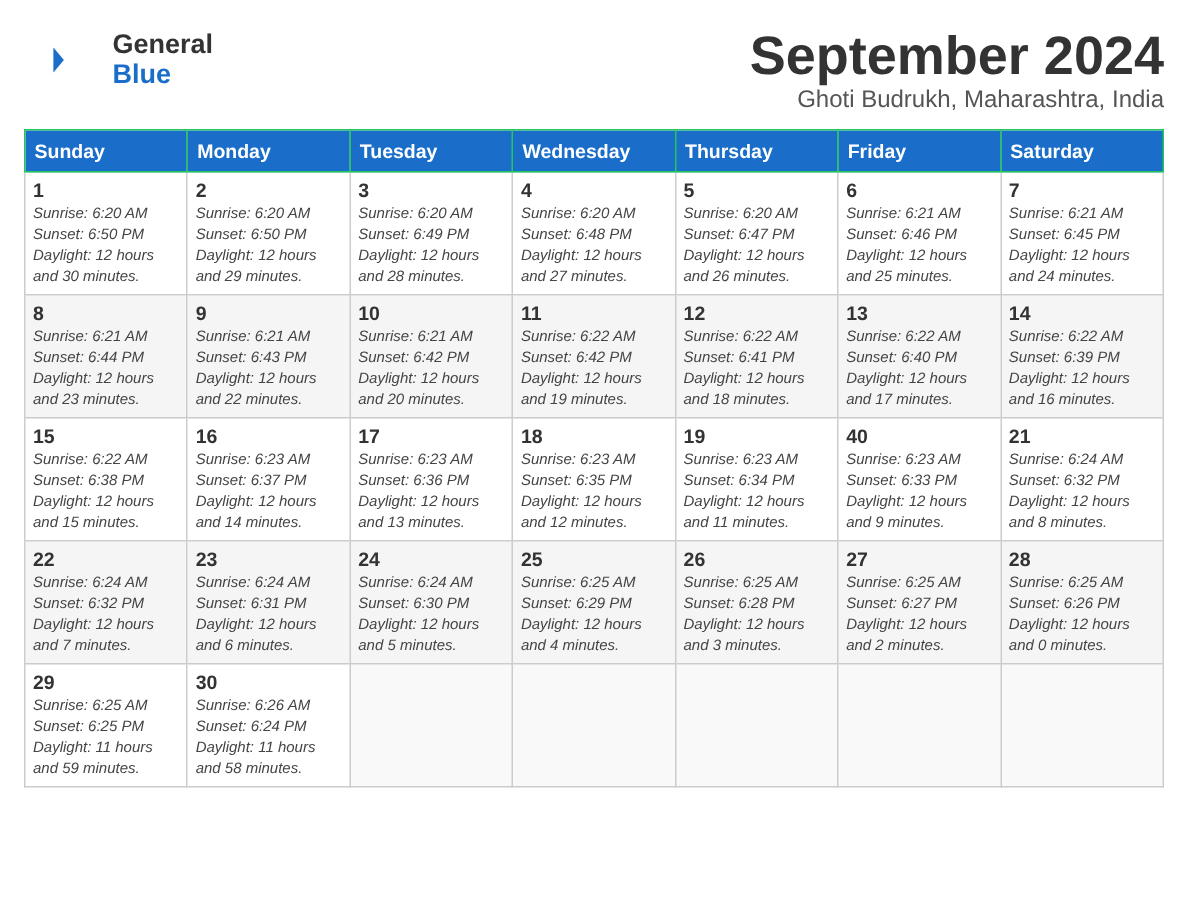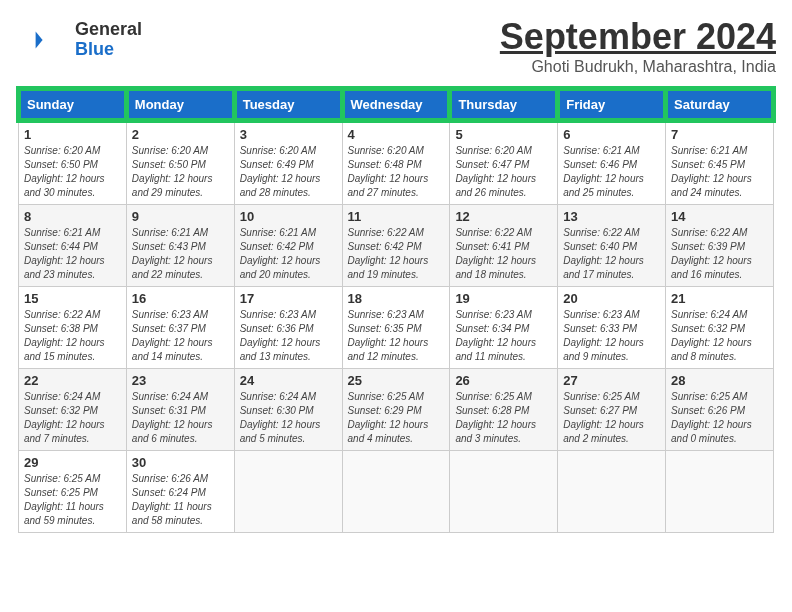--- a/index.html
+++ b/index.html
@@ -34,39 +34,38 @@
       height: 28px;
       margin-right: 4px;
     }
     .title-block {
       text-align: right;
     }
     .month-title {
       font-size: 36px;
       font-weight: bold;
       color: #333;
-      text-decoration: underline;
     }
     .subtitle {
       font-size: 16px;
       color: #555;
     }
     table {
       width: 100%;
       border-collapse: collapse;
       table-layout: fixed;
     }
     thead tr th {
       background-color: #1a6ec9;
       color: #fff;
       text-align: left;
       padding: 6px 6px;
       font-size: 13px;
       font-weight: bold;
-      border: 5px solid #22c55e;
+      border: 1px solid #22c55e;
     }
     tbody tr td {
       border: 1px solid #ccc;
       vertical-align: top;
       padding: 4px 5px;
       font-size: 10.5px;
       color: #333;
       height: 80px;
       background: #fff;
     }
@@ -198,21 +197,21 @@
         </td>
         <td>
           <span class="day-num">18</span>
           <div class="day-detail">Sunrise: 6:23 AM<br>Sunset: 6:35 PM<br>Daylight: 12 hours and 12 minutes.</div>
         </td>
         <td>
           <span class="day-num">19</span>
           <div class="day-detail">Sunrise: 6:23 AM<br>Sunset: 6:34 PM<br>Daylight: 12 hours and 11 minutes.</div>
         </td>
         <td>
-          <span class="day-num">20</span>
+          <span class="day-num">40</span>
           <div class="day-detail">Sunrise: 6:23 AM<br>Sunset: 6:33 PM<br>Daylight: 12 hours and 9 minutes.</div>
         </td>
         <td>
           <span class="day-num">21</span>
           <div class="day-detail">Sunrise: 6:24 AM<br>Sunset: 6:32 PM<br>Daylight: 12 hours and 8 minutes.</div>
         </td>
       </tr>
       <tr>
         <td>
           <span class="day-num">22</span>

